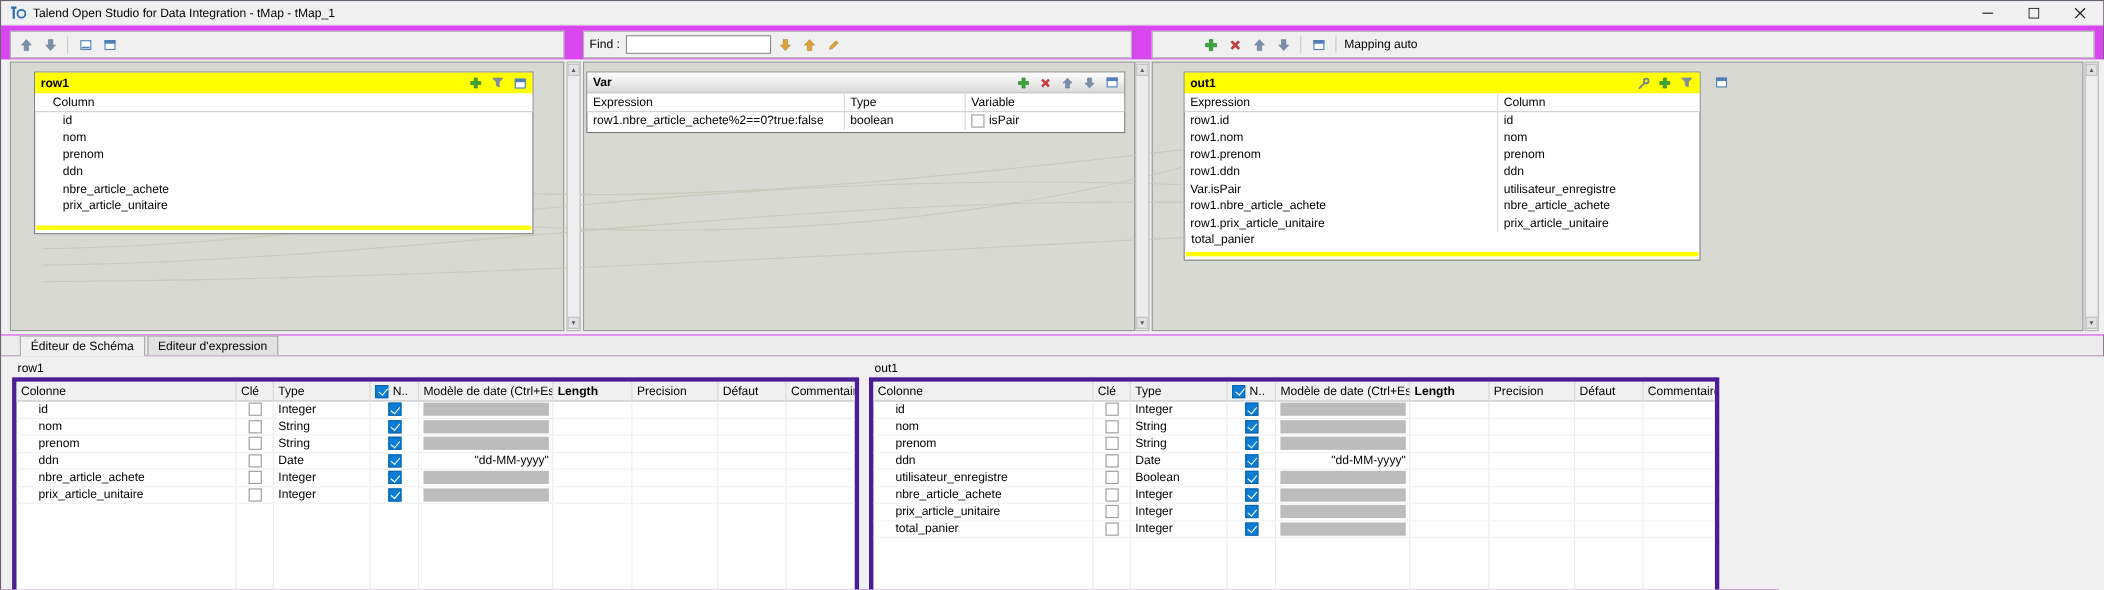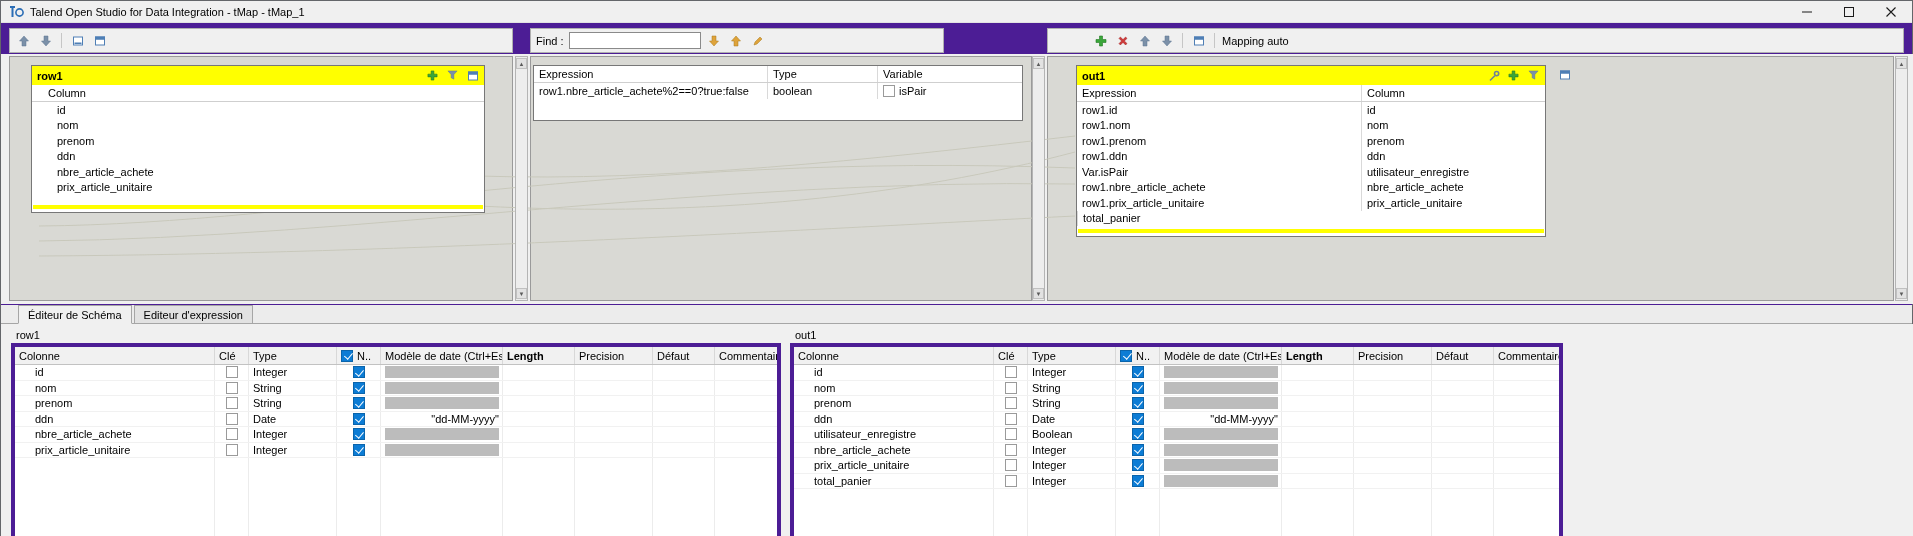--- a/index.html
+++ b/index.html
@@ -1,29 +1,29 @@
 <!DOCTYPE html>
 <html><head>
 <meta charset="utf-8">
 <style>
   * { margin:0; padding:0; box-sizing:border-box; }
   html,body { width:1913px; height:536px; overflow:hidden; }
   body { font-family:"Liberation Sans","DejaVu Sans",sans-serif; font-size:11px; color:#000; background:#f0f0f0; }
-  .window { position:relative; width:1913px; height:536px; background:#4c1d95; border:1px solid #64666a; }
+  .window { position:relative; width:1913px; height:536px; background:#d946ef; border:1px solid #64666a; }
 
   
   .titlebar { position:absolute; left:0; top:0; width:100%; height:22px; display:flex; align-items:center; background:#f0f0f0; border-bottom:1px solid #e2e2e2; }
   .app-icon { margin:0 6px 0 8px; display:flex; }
   .win-controls { margin-left:auto; display:flex; height:22px; }
   .win-btn { width:42px; display:flex; align-items:center; justify-content:center; cursor:default; }
 
   
   .tbox { position:absolute; top:27px; height:25px; background:#f0f0f0; border:1px solid #b0b0b0; display:flex; align-items:center; padding:0 5px; gap:5px; }
   .tbox-left { left:8px; width:504px; }
-  .tbox-mid { left:529px; width:414px; }
+  .tbox-mid { left:529px; width:499px; }
   .tbox-right { left:1046px; width:857px;padding-left:44px; }
   .tb-sep { width:1px; height:15px; background:#c6c6c6; margin:0 2px; }
   .icon-btn { width:17px; height:17px; display:flex; align-items:center; justify-content:center; }
   .find-input { width:132px; height:17px; border:1px solid #8a8a8a; background:#fff; font:inherit; padding:0 3px; }
 
   
   .ic-slate { fill:#7b90a8; stroke:#5f7693; stroke-width:0.5; }
   .ic-gold  { fill:#dea33b; stroke:#a97b1d; stroke-width:0.5; }
   .ic-green { fill:#3aa63a; stroke:#217821; stroke-width:0.6; }
   .ic-red   { fill:#cf3a3a; stroke:#9e2424; stroke-width:0.5; }
@@ -274,20 +274,50 @@
     <span class="input-row-text">prix_article_unitaire</span>
   </div>
 </div>
         <div class="mt-fill"></div>
         <div class="mt-footer"></div>
       </div>
     </div>
 
     <div class="map-section sec-mid">
       <div class="map-table var-table">
+        <div class="mt-header hdr-gray">
+          <span>Var</span>
+          <span class="mt-icons">
+            <span class="icon-btn">
+                <svg width="11" height="11" viewBox="0 0 12 12" class="ic-green">
+                  <use href="#i-plus"></use>
+                </svg>
+              </span>
+            <span class="icon-btn">
+                <svg width="11" height="11" viewBox="0 0 12 12" class="ic-red">
+                  <use href="#i-cross"></use>
+                </svg>
+              </span>
+            <span class="icon-btn">
+                <svg width="11" height="11" viewBox="0 0 12 12" class="ic-slate">
+                  <use href="#i-arrow-up"></use>
+                </svg>
+              </span>
+            <span class="icon-btn">
+                <svg width="11" height="11" viewBox="0 0 12 12" class="ic-slate">
+                  <use href="#i-arrow-down"></use>
+                </svg>
+              </span>
+            <span class="icon-btn">
+                <svg width="12" height="12" viewBox="0 0 12 12">
+                  <use href="#i-window"></use>
+                </svg>
+              </span>
+          </span>
+        </div>
         <div class="mt-colheader">
           <span class="hcell vcell-exp">Expression</span>
           <span class="hcell vcell-type bl">Type</span>
           <span class="hcell vcell-var bl">Variable</span>
         </div>
         <div class="rows-wrap">
   <div class="mt-row">
     <span class="cellline vcell-exp">row1.nbre_article_achete%2==0?true:false</span>
     <span class="cellline vcell-type bl">boolean</span>
     <span class="cellline vcell-var bl">

